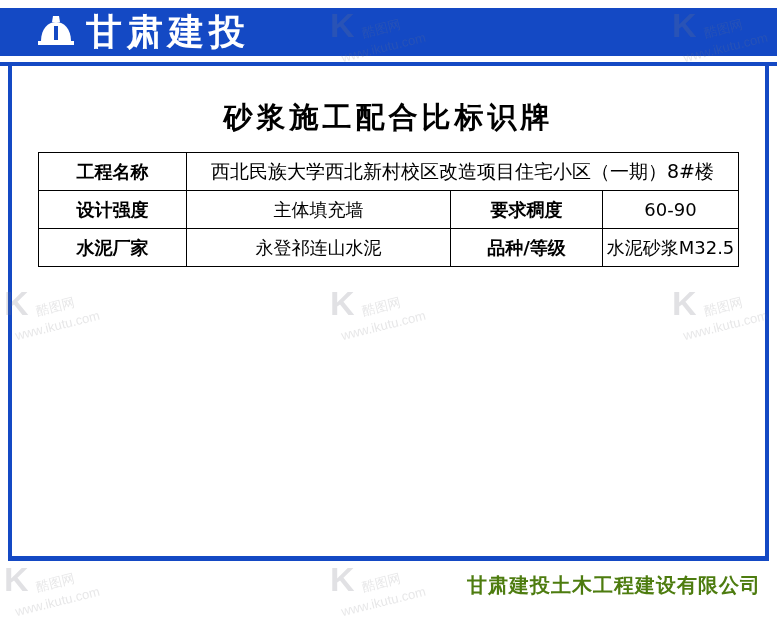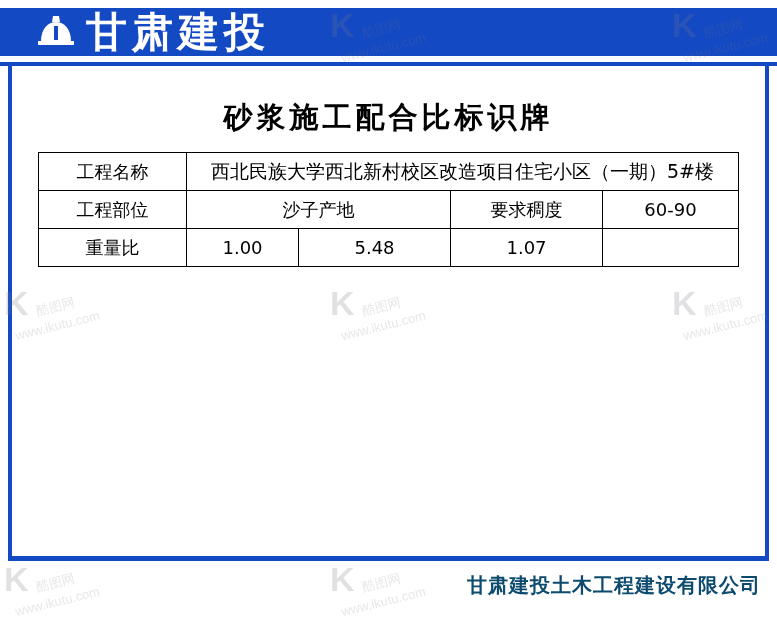--- a/index.html
+++ b/index.html
@@ -29,21 +29,21 @@
   .banner-logo {
     width: 44px;
     height: 44px;
     margin-left: 34px;
     position: relative;
     flex: 0 0 auto;
   }
   .banner-logo svg { display: block; }
   .banner-title {
     color: #ffffff;
-    font-size: 41px;
+    font-size: 36px;
     font-weight: bold;
     letter-spacing: 5px;
     margin-left: 8px;
     font-family: "DejaVu Sans", sans-serif;
   }
 
   .banner-rule {
     position: absolute;
     left: 0;
     top: 62px;
@@ -102,21 +102,21 @@
     text-align: center;
     vertical-align: middle;
     font-size: 18px;
     color: #000000;
     font-family: "DejaVu Sans", sans-serif;
     padding: 0 2px;
     white-space: nowrap;
     overflow: hidden;
   }
   table.mix-table td.lbl {
-    font-weight: normal;
+    font-weight: bold;
     margin-top: 43px;
   }
   table.mix-table td.big {
     font-size: 19px;
   }
   .band { height: 40px; }
 
   
   .footer-rule {
     position: absolute;
@@ -125,21 +125,21 @@
     width: 761px;
     height: 5px;
     background: #1449c4;
   }
   .footer-text {
     position: absolute;
     right: 16px;
     top: 572px;
     font-size: 20px;
     font-weight: bold;
-    color: #0c4a6e;
+    color: #4d7c0f;
     letter-spacing: 1px;
     font-family: "DejaVu Sans", sans-serif;
   }
 
   
   .wm {
     position: absolute;
     color: rgba(120, 120, 130, 0.18);
     font-size: 13px;
     font-family: "Liberation Sans", sans-serif;
@@ -185,34 +185,33 @@
     <colgroup>
       <col style="width:148px">
       <col style="width:112px">
       <col style="width:152px">
       <col style="width:152px">
       <col style="width:136px">
     </colgroup>
     <tbody>
       <tr>
         <td class="lbl">工程名称</td>
-        <td class="big" colspan="4">西北民族大学西北新村校区改造项目住宅小区（一期）5#楼</td>
+        <td class="big" colspan="4">西北民族大学西北新村校区改造项目住宅小区（一期）8#楼</td>
       </tr>
       <tr>
-        <td class="lbl">工程部位</td>
-        <td colspan="2">沙子产地</td>
+        <td class="lbl">设计强度</td>
+        <td colspan="2">主体填充墙</td>
         <td class="lbl">要求稠度</td>
         <td>60-90</td>
       </tr>
       <tr>
-        <td class="lbl">重量比</td>
-        <td>1.00</td>
-        <td>5.48</td>
-        <td>1.07</td>
-        <td></td>
+        <td class="lbl">水泥厂家</td>
+        <td colspan="2">永登祁连山水泥</td>
+        <td class="lbl">品种/等级</td>
+        <td>水泥砂浆M32.5</td>
       </tr>
     </tbody>
   </table>
 </div>
 
 <div class="footer-rule"></div>
 <div class="footer-text">甘肃建投土木工程建设有限公司</div>
 
 <div class="wm-k" style="left:330px; top:6px;">K</div>
 <div class="wm" style="left:362px; top:20px;">酷图网</div>

